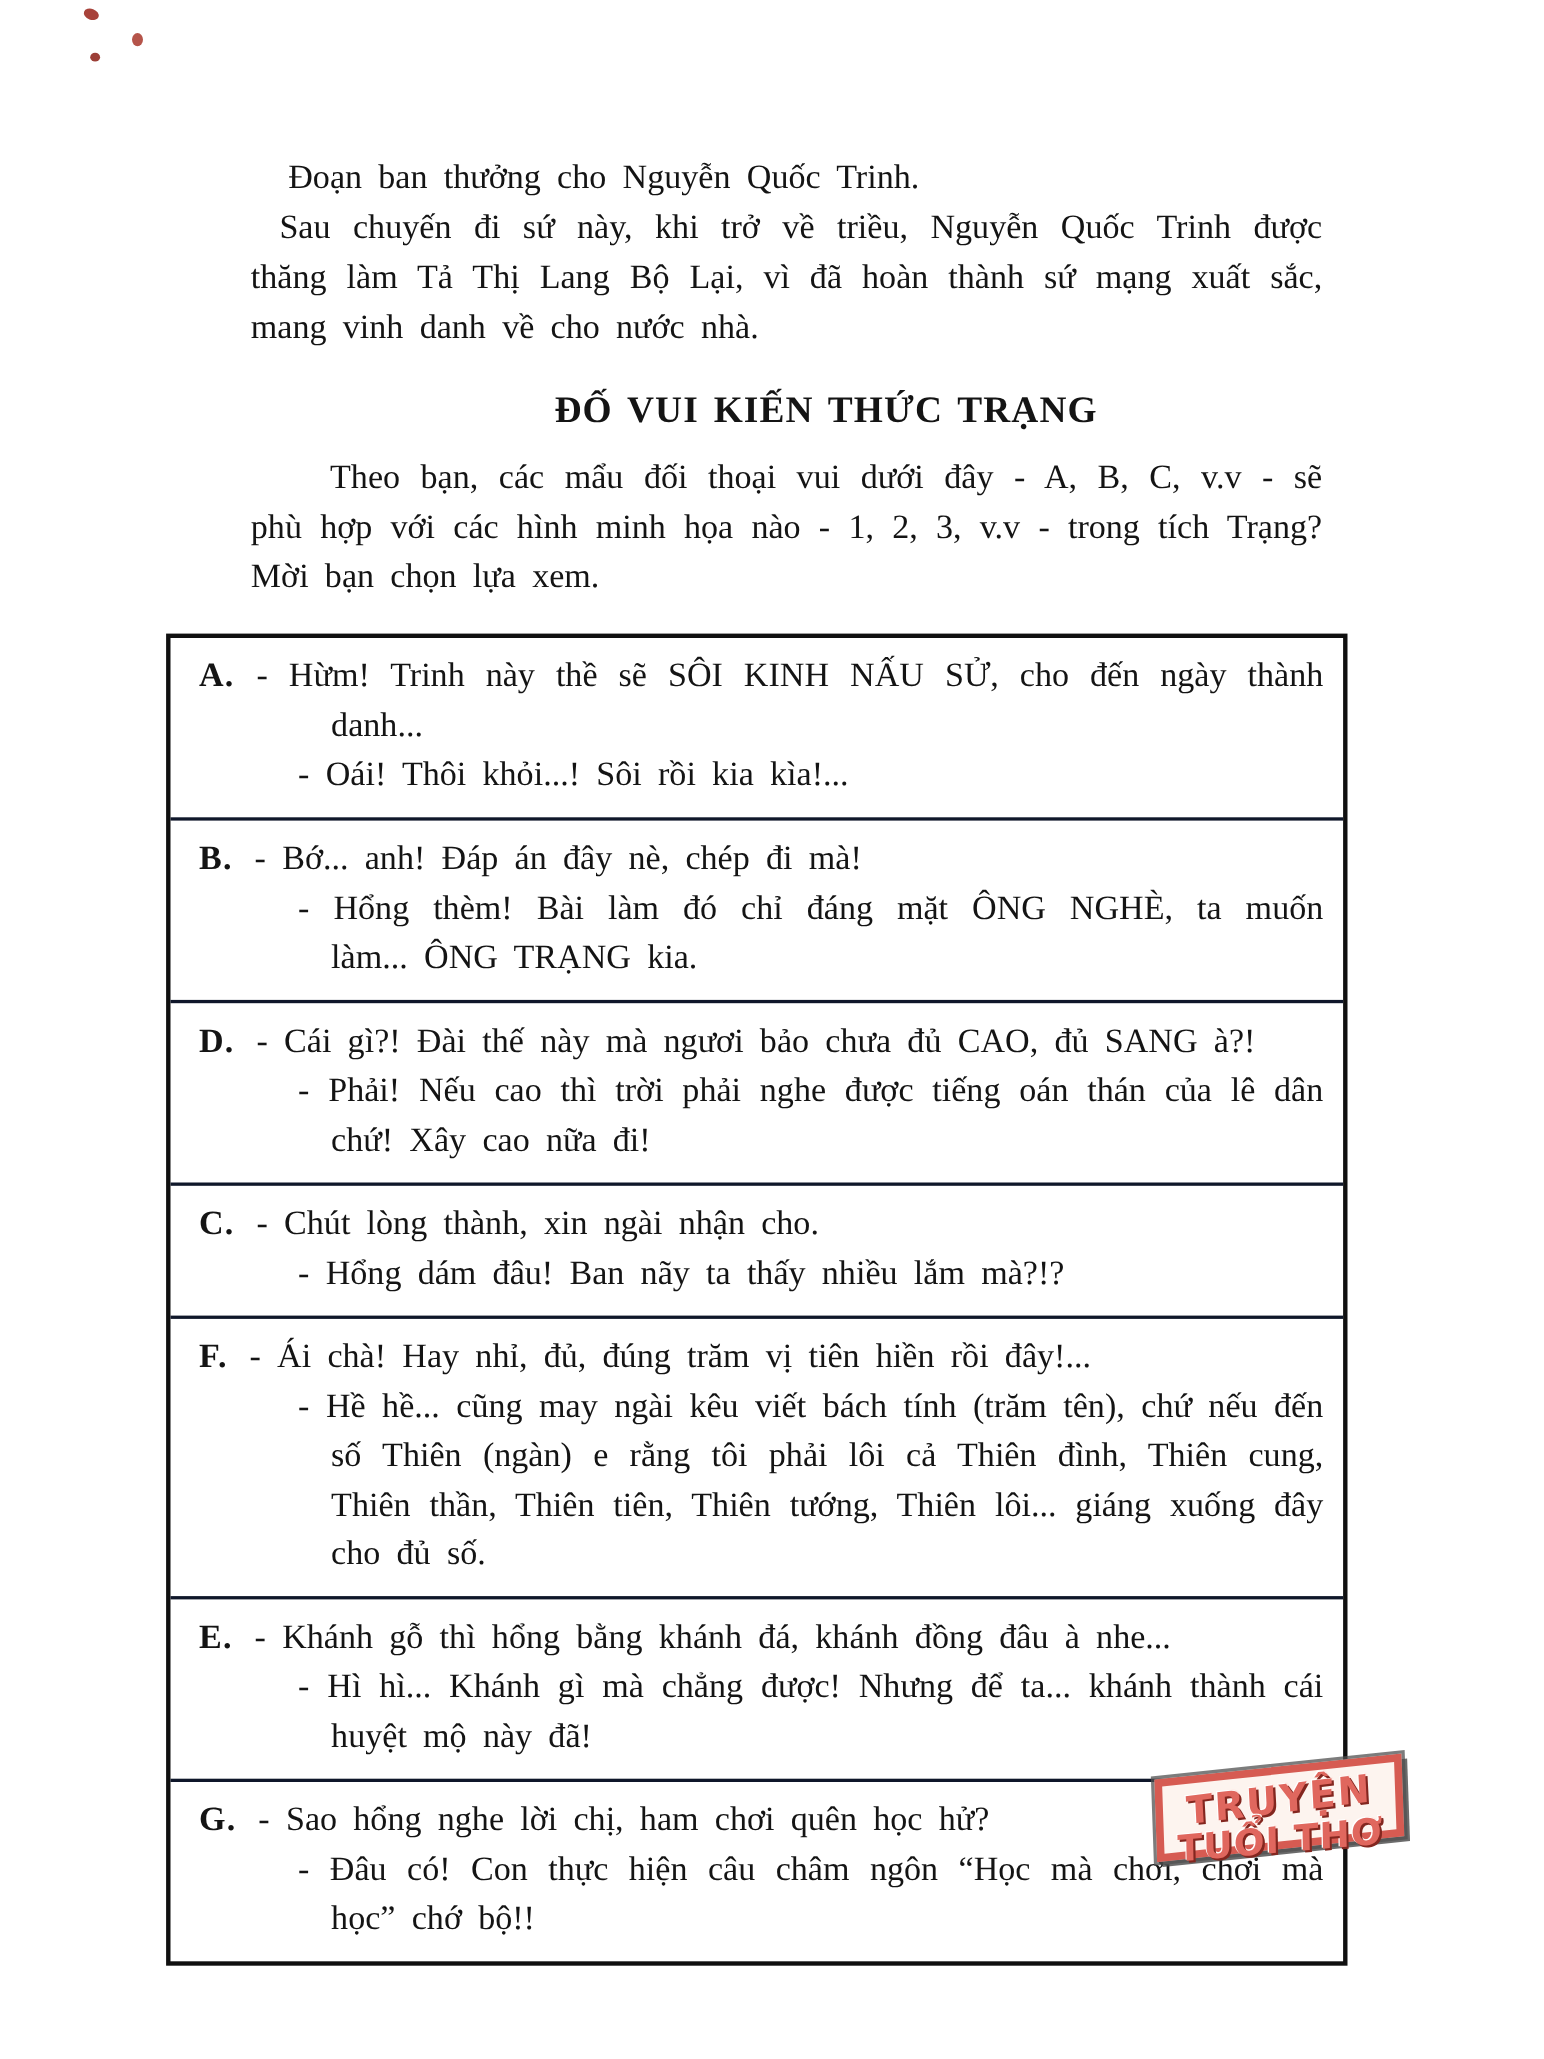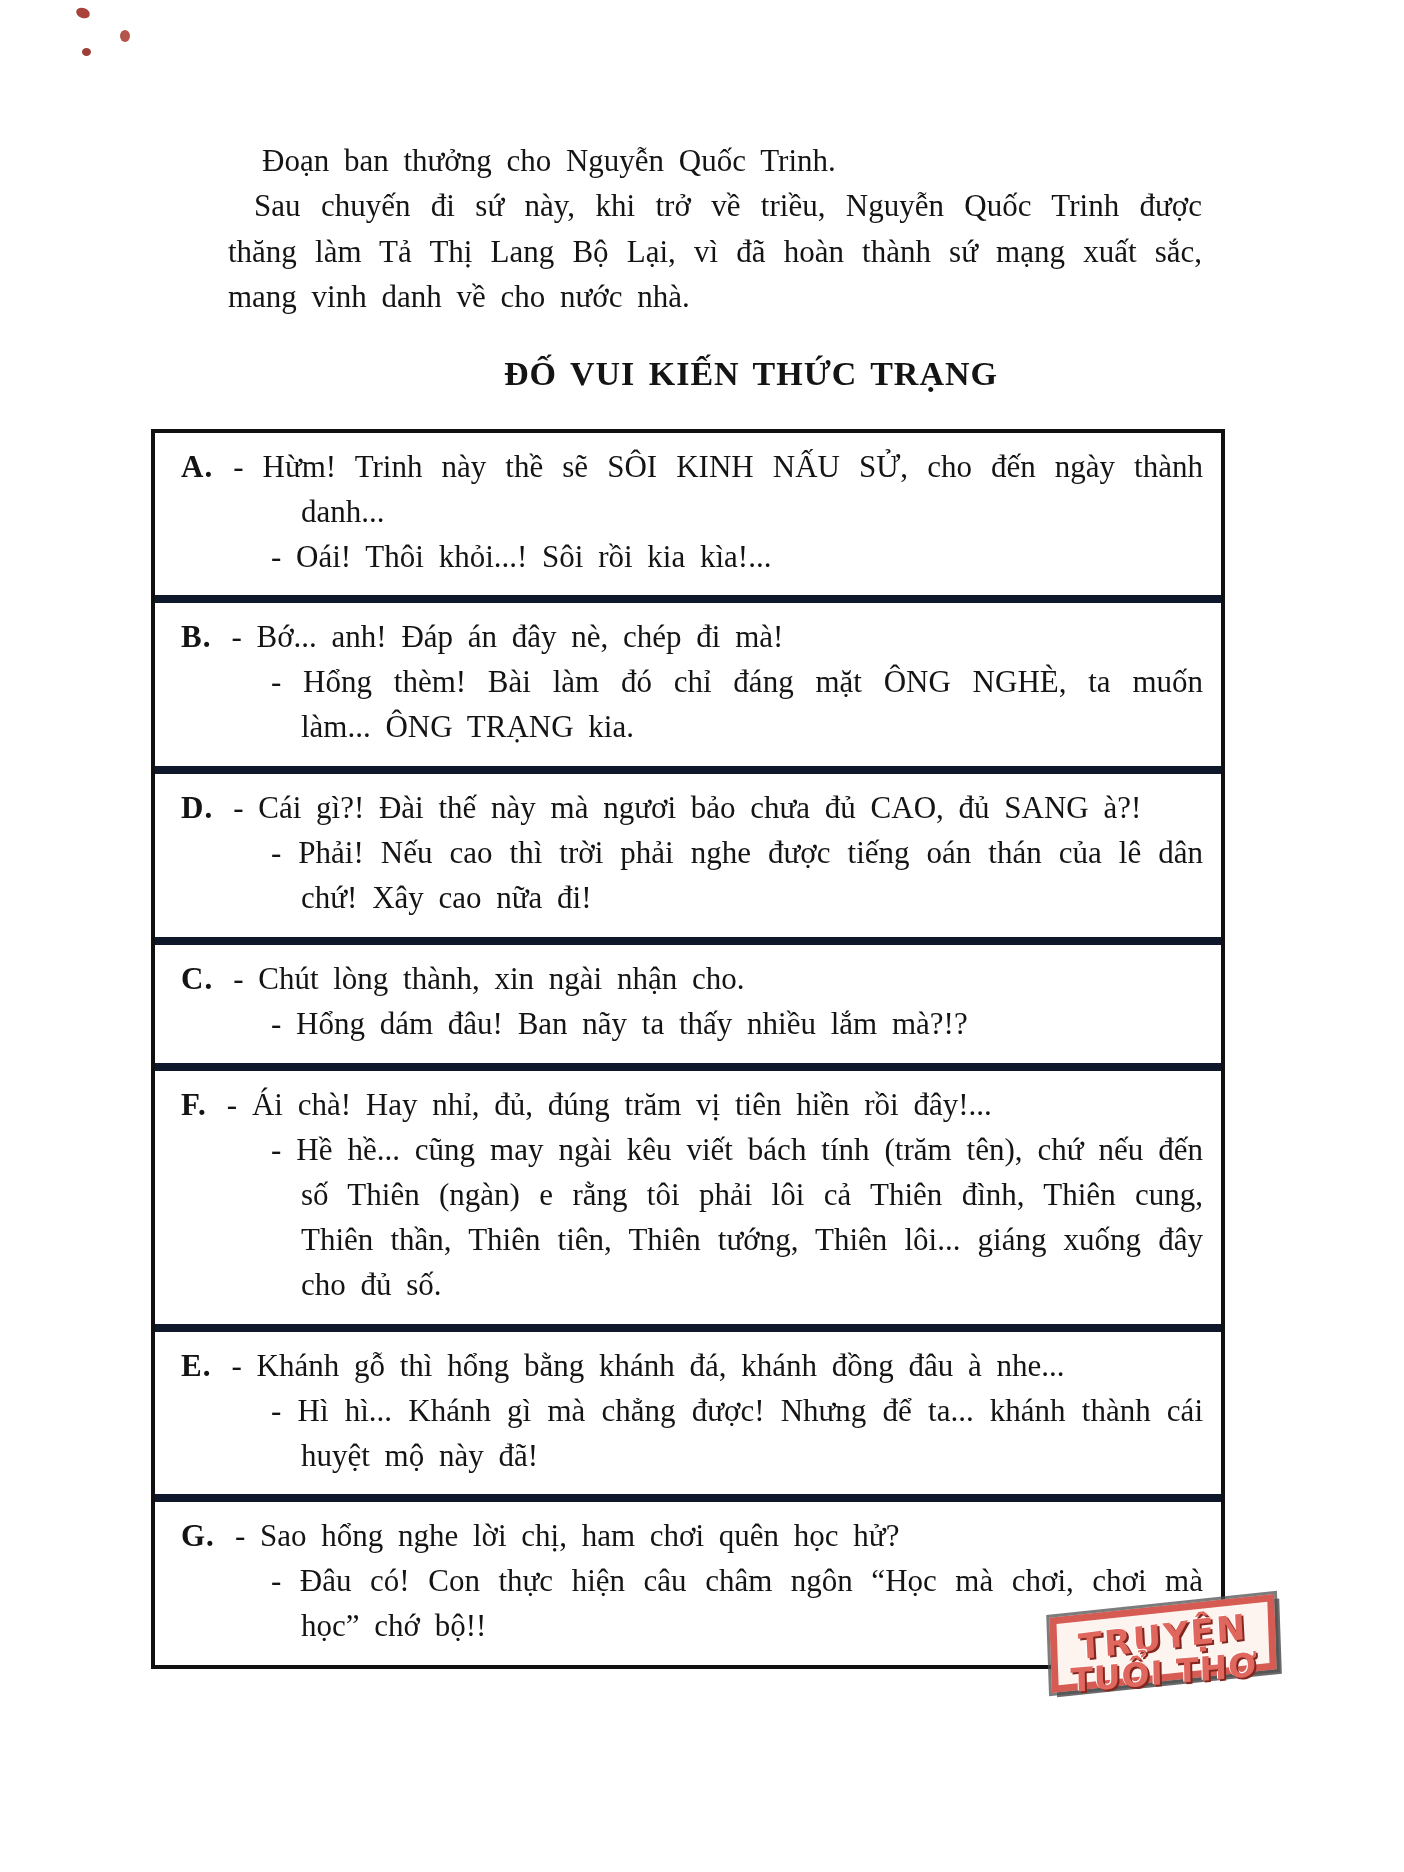--- a/index.html
+++ b/index.html
@@ -42,21 +42,21 @@
   .p-instr { text-indent:72px; margin:0; }
 
   .quiz-table {
     position:relative;
     margin:30px 0 0 -77px;      
     width:1066px;
     border:4px solid #101010;
   }
   .qrow {
     padding:12px 18px 16px 26px;
-    border-bottom:8px solid #0f172a;
+    border-bottom:3px solid #0f172a;
     font-size:31px;
     line-height:1.45;
     word-spacing:7px;
     text-align:justify;
   }
   .qrow:last-child { border-bottom:none; }
   .turn { margin:0; padding-left:120px; }
   .t1 { text-indent:-120px; }
   .t2 { text-indent:-30px; }
   .lbl { margin-right:20px; letter-spacing:1px; }
@@ -96,20 +96,21 @@
   <div class="speck speck2"></div>
   <div class="speck speck3"></div>
 
   <div class="content">
 
     <p class="p-indent-sm">Đoạn ban thưởng cho Nguyễn Quốc Trinh.</p>
     <p class="p-body">Sau chuyến đi sứ này, khi trở về triều, Nguyễn Quốc Trinh được thăng làm Tả Thị Lang Bộ Lại, vì đã hoàn thành sứ mạng xuất sắc, mang vinh danh về cho nước nhà.</p>
 
     <h2 class="heading">ĐỐ VUI KIẾN THỨC TRẠNG</h2>
 
+    <p class="p-instr">Theo bạn, các mẩu đối thoại vui dưới đây - A, B, C, v.v - sẽ phù hợp với các hình minh họa nào - 1, 2, 3, v.v - trong tích Trạng? Mời bạn chọn lựa xem.</p>
 
     <div class="quiz-table">
 
       <div class="qrow">
         <p class="turn t1"><b class="lbl">A.</b><span>- Hừm! Trinh này thề sẽ SÔI KINH NẤU SỬ, cho đến ngày thành danh...</span></p>
         <p class="turn t2">- Oái! Thôi khỏi...! Sôi rồi kia kìa!...</p>
       </div>
 
       <div class="qrow">
         <p class="turn t1"><b class="lbl">B.</b><span>- Bớ... anh! Đáp án đây nè, chép đi mà!</span></p>

